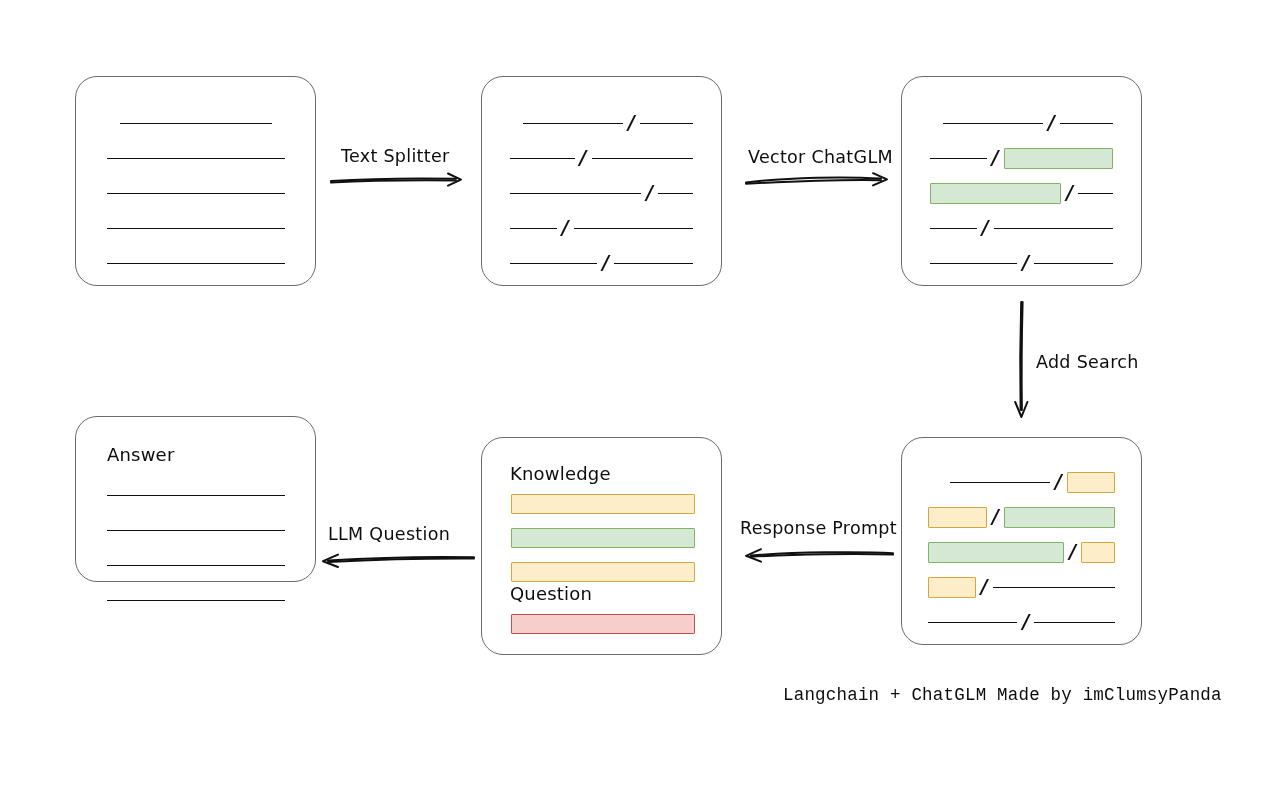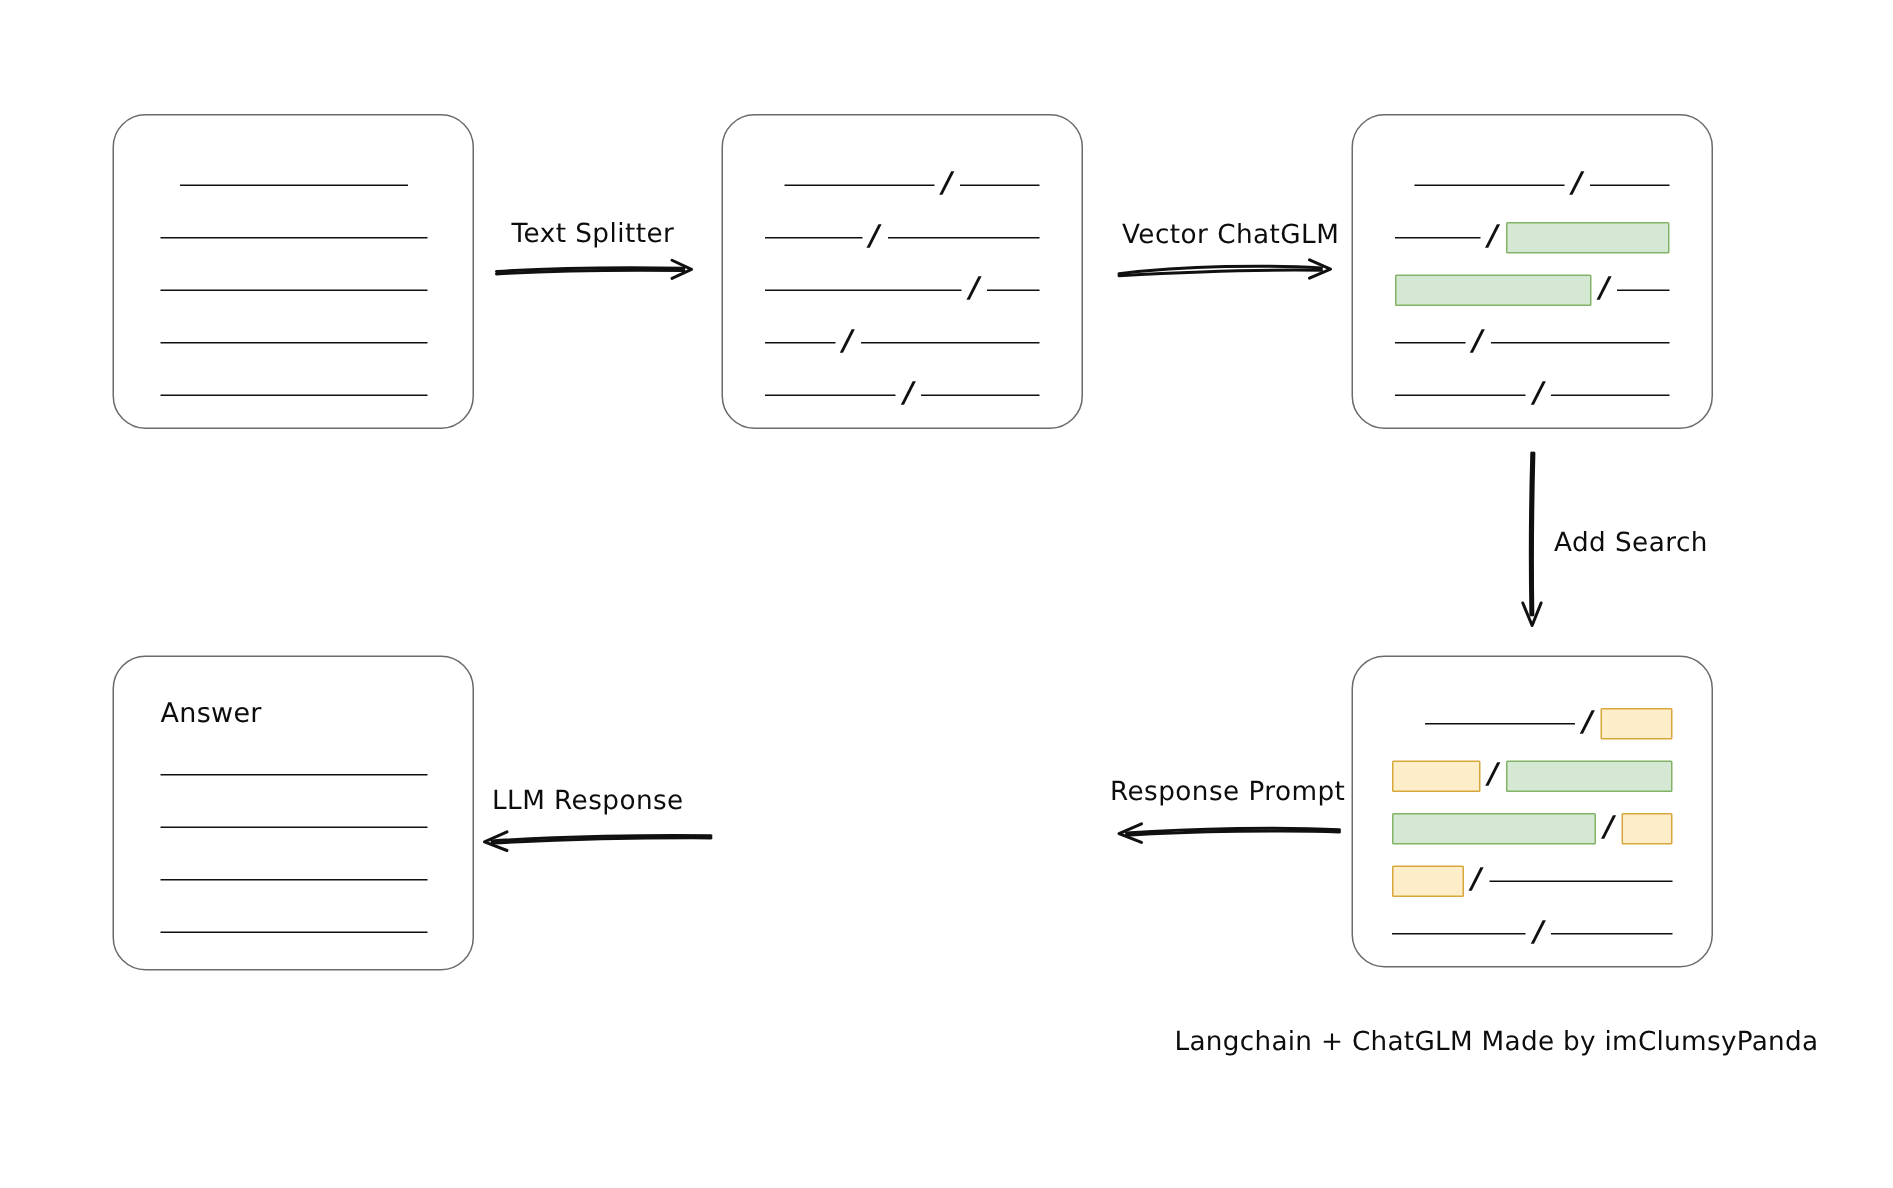--- a/index.html
+++ b/index.html
@@ -262,41 +262,53 @@
       </div>
   </div>
 
   <div class="edge-label" style="left:740px; top:518px;">Response Prompt</div>
   <svg class="arrow-svg" style="left:737px; top:545px; width:160px; height:20px;" viewBox="0 0 160 20">
     <path d="M156,8.2 C120,6.2 58,7.2 14,10.4"></path>
     <path d="M156,9.6 C120,8.2 58,9.2 14,11.8"></path>
     <polyline points="24,4.2 9,10.8 24,16.6"></polyline>
   </svg>
 
-
-  <div class="edge-label" style="left:328px; top:524px;">LLM Response</div>
+  <div class="doc-box" id="node-prompt" style="left:481px; top:437px; width:241px; height:218px;">
+
+    <div class="box-label" style="left:28px; top:25px;">Knowledge</div>
+
+    <div class="bar yellow" style="left:29px; top:56px; width:184px;"></div>
+    <div class="bar green" style="left:29px; top:90px; width:184px;"></div>
+    <div class="bar yellow" style="left:29px; top:124px; width:184px;"></div>
+
+    <div class="box-label" style="left:28px; top:145px;">Question</div>
+
+    <div class="bar red" style="left:29px; top:176px; width:184px;"></div>
+  </div>
+
+  <div class="edge-label" style="left:328px; top:524px;">LLM Question</div>
   <svg class="arrow-svg" style="left:316px; top:550px; width:160px; height:20px;" viewBox="0 0 160 20">
     <path d="M158,7.2 C118,6.4 56,7.8 12,10.6"></path>
     <path d="M158,8.6 C118,8.4 56,9.8 12,12.0"></path>
     <polyline points="22,4.6 7,11.2 22,17.0"></polyline>
   </svg>
 
-  <div class="doc-box" id="node-answer" style="left:75px; top:437px; width:241px; height:210px;padding-left:20px;">
+  <div class="doc-box" id="node-answer" style="left:75px; top:416px; width:241px; height:166px;padding-left:20px;">
     <div class="box-label" style="left:31px; top:27px;">Answer</div>
     <div class="rows" id="rows-answer">
         <div class="row" style="top: 67px; left: 28px; right: 28px; justify-content: center;">
           <span class="seg" style="width: 178px;"></span>
         </div>
         <div class="row" style="top: 102px; left: 28px; right: 28px; justify-content: center;">
           <span class="seg" style="width: 178px;"></span>
         </div>
         <div class="row" style="top: 137px; left: 28px; right: 28px; justify-content: center;">
           <span class="seg" style="width: 178px;"></span>
         </div>
         <div class="row" style="top: 172px; left: 28px; right: 28px; justify-content: center;">
           <span class="seg" style="width: 178px;"></span>
         </div>
       </div>
   </div>
 
-  <div class="footer-label" style="left:783px; top:685px;">Langchain + ChatGLM Made by imClumsyPanda</div>
+  <div class="footer-label" style="left:783px; top:685px;font-family:Liberation Mono, monospace;">Langchain + ChatGLM Made by imClumsyPanda</div>
 
 </div>
 
 </body></html>

